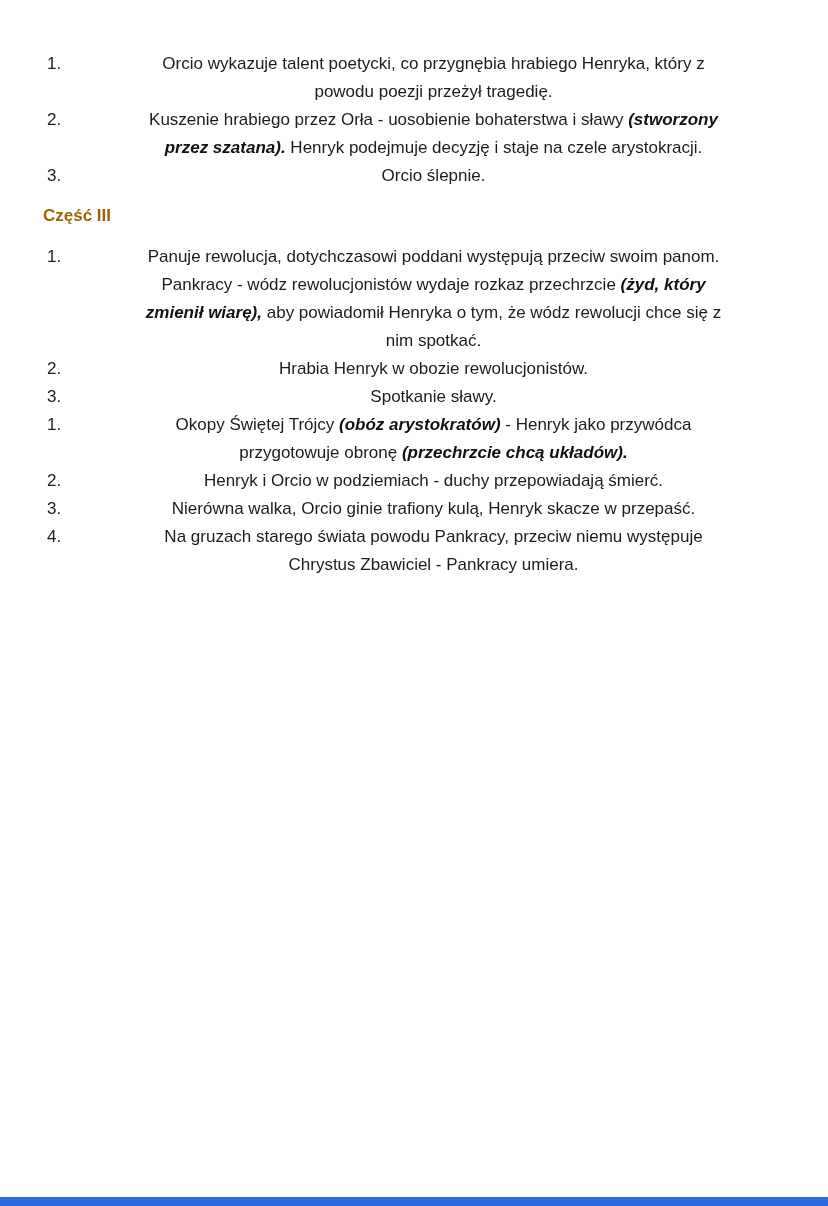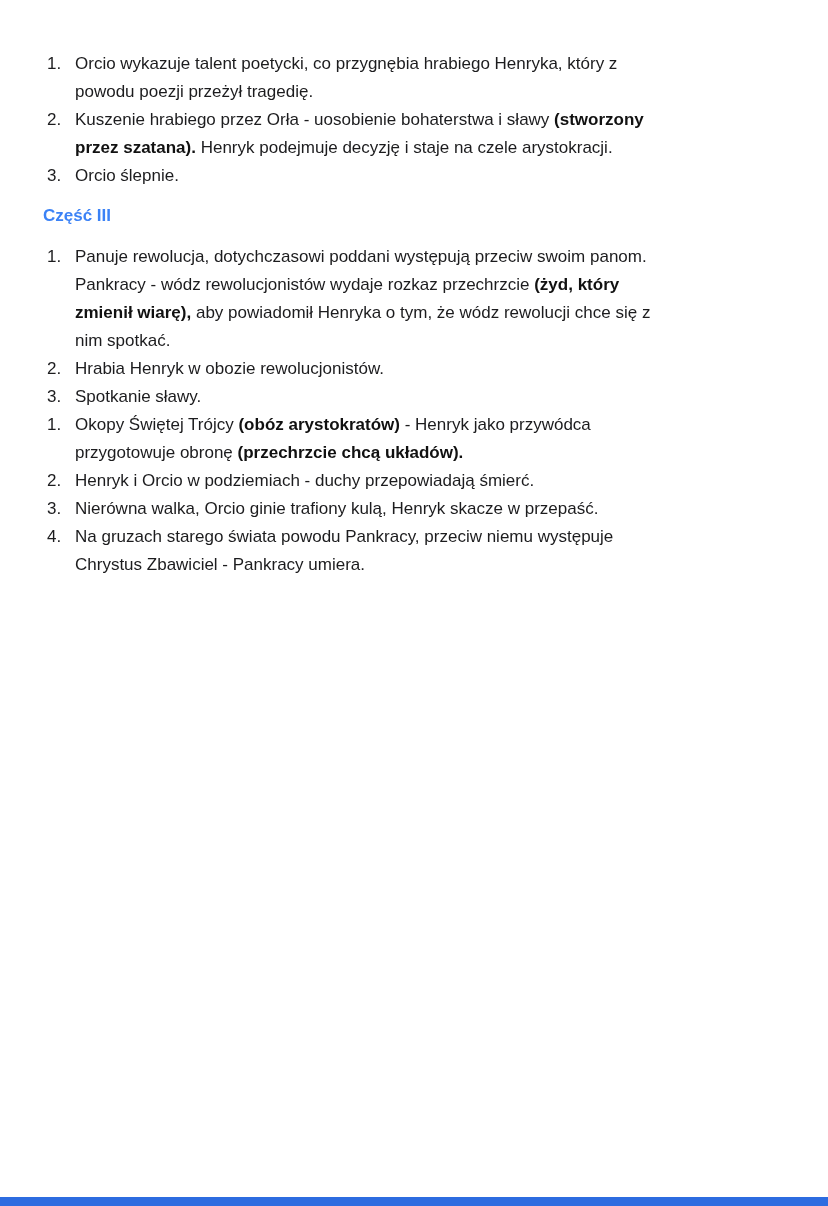--- a/index.html
+++ b/index.html
@@ -10,34 +10,34 @@
     background: #ffffff;
     overflow: hidden;
     font-family: "Liberation Sans", sans-serif;
     font-size: 17px;
     line-height: 28px;
     color: #1c1c1e;
   }
   .content { padding: 50px 36px 0 43px; }
   .heading {
     font-weight: bold;
-    color: #3b82f6;
+    color: #a16207;
     margin: 12px 0 13px 0;
   }
   .list { margin: 0; padding: 0; }
   .li { display: flex; align-items: flex-start; }
   .num {
     flex: 0 0 32px;
     box-sizing: border-box;
     padding-left: 4px;
     white-space: nowrap;
   }
   .txt { flex: 1 1 auto; min-width: 0; }
-  .line { white-space: nowrap; }
-  .run-bold { font-weight: bold; color: #111111; }
+  .line { white-space: nowrap; text-align: center; }
+  .run-bold { font-weight: bold; color: #111111; font-style: italic; }
   .bottom-bar {
     position: absolute;
     left: 0; right: 0; bottom: 0;
     height: 9px;
   }
 </style>
 </head>
 <body>
 
 <div class="page" style="background: rgb(255, 255, 255); color: rgb(28, 28, 30);">

